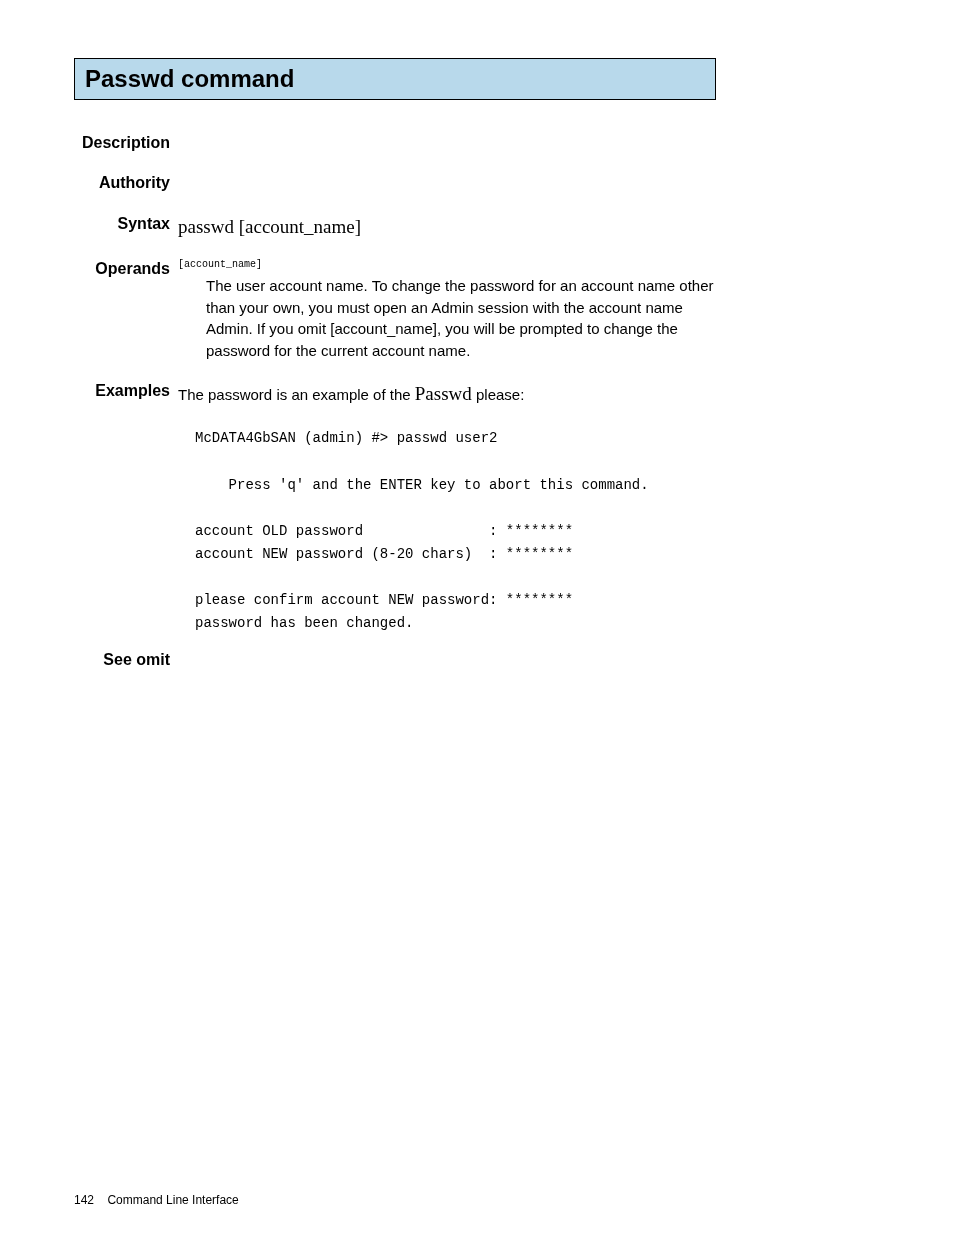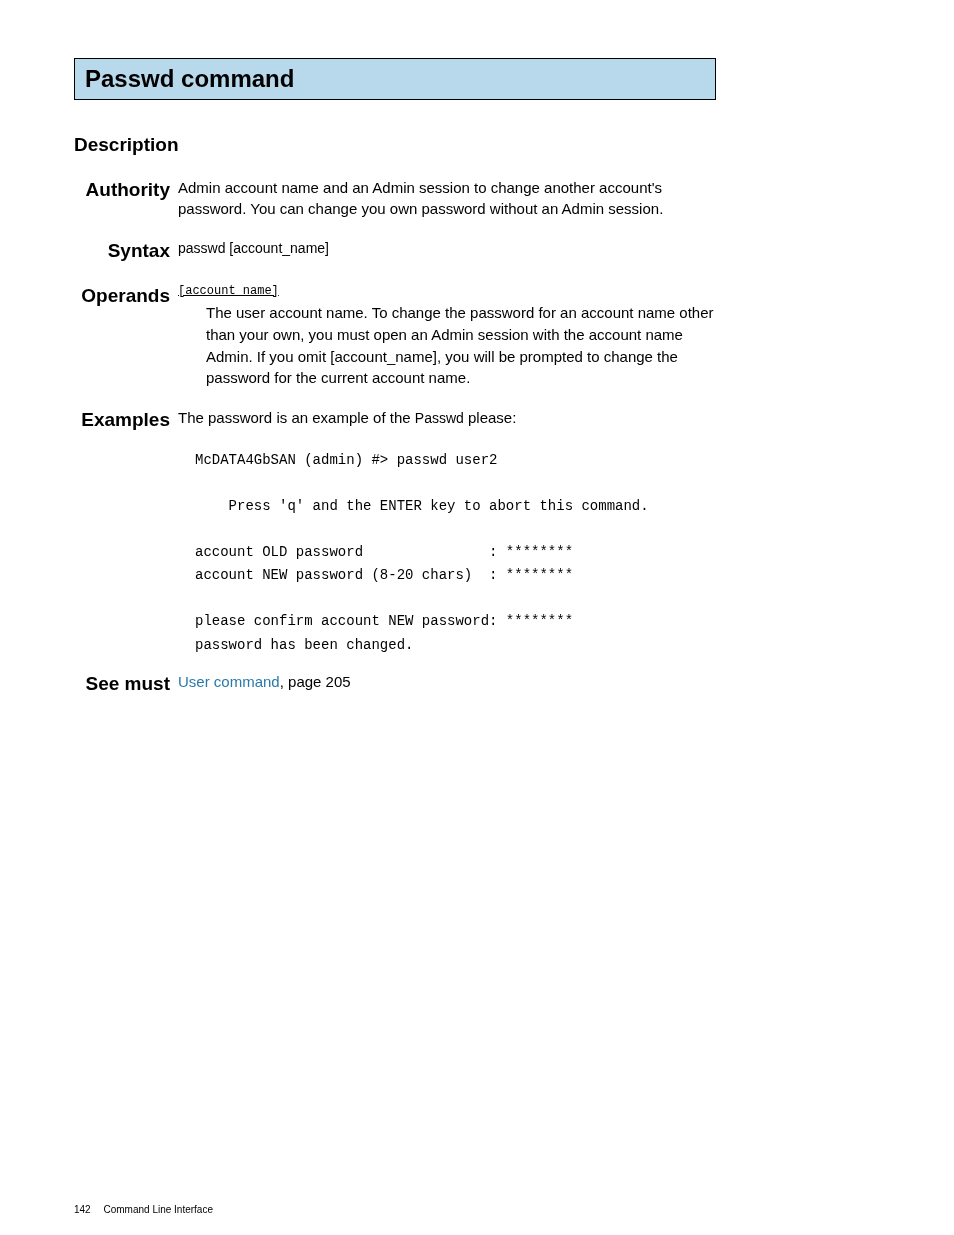--- a/index.html
+++ b/index.html
@@ -32,37 +32,36 @@
   }
   .row {
     display: flex;
     align-items: flex-start;
     margin-bottom: 18px;
   }
   .label-col {
     width: 96px;
     text-align: right;
     font-weight: bold;
-    font-size: 19px;
+    font-size: 16px;
     flex-shrink: 0;
     padding-right: 8px;
     line-height: 1.4;
   }
   .body-col {
     flex: 1;
     line-height: 1.45;
   }
   .mono {
-    font-family: Liberation Sans, sans-serif;
-    font-size: 14px;
+    font-family: Liberation Serif, serif;
+    font-size: 19px;
   }
   .operand-name {
     font-family: "Courier New", Courier, monospace;
-    font-size: 12px;
-    text-decoration: underline;
+    font-size: 10px;
   }
   .operand-desc {
     margin-left: 28px;
     margin-top: 2px;
     line-height: 1.45;
   }
   .example-intro {
     line-height: 1.45;
   }
   .example-block {
@@ -71,23 +70,23 @@
     white-space: pre;
     margin-top: 20px;
     margin-left: 17px;
     line-height: 1.65;
   }
   .link {
     color: #2a7aa8;
   }
   .footer {
     position: absolute;
-    bottom: 20px;
+    bottom: 28px;
     left: 74px;
-    font-size: 10px;
+    font-size: 12px;
     text-align: right;
   }
   .footer .num {
     display: inline-block;
     margin-right: 10px;
   }
 </style>
 </head>
 <body>
 
@@ -97,21 +96,20 @@
     <span>Passwd command</span>
   </div>
   <div class="title-underline"></div>
 
   <div class="row">
     <div class="label-col">Description</div>
   </div>
 
   <div class="row">
     <div class="label-col">Authority</div>
-    <div class="body-col">Admin account name and an Admin session to change another account's password. You can change you own password without an Admin session.</div>
   </div>
 
   <div class="row">
     <div class="label-col">Syntax</div>
     <div class="body-col mono">passwd [account_name]</div>
   </div>
 
   <div class="row">
     <div class="label-col">Operands</div>
     <div class="body-col">
@@ -132,24 +130,21 @@
 
 account OLD password               : ********
 account NEW password (8-20 chars)  : ********
 
 please confirm account NEW password: ********
 password has been changed.</div>
     </div>
   </div>
 
   <div class="row" style="margin-top:14px;">
-    <div class="label-col">See must</div>
-    <div class="body-col">
-      <span class="link">User command</span><span>, page 205</span>
-    </div>
+    <div class="label-col">See omit</div>
   </div>
 
   <div class="footer">
     <span class="num">142</span>
     <span>Command Line Interface</span>
   </div>
 
 </div>
 
 </body></html>

